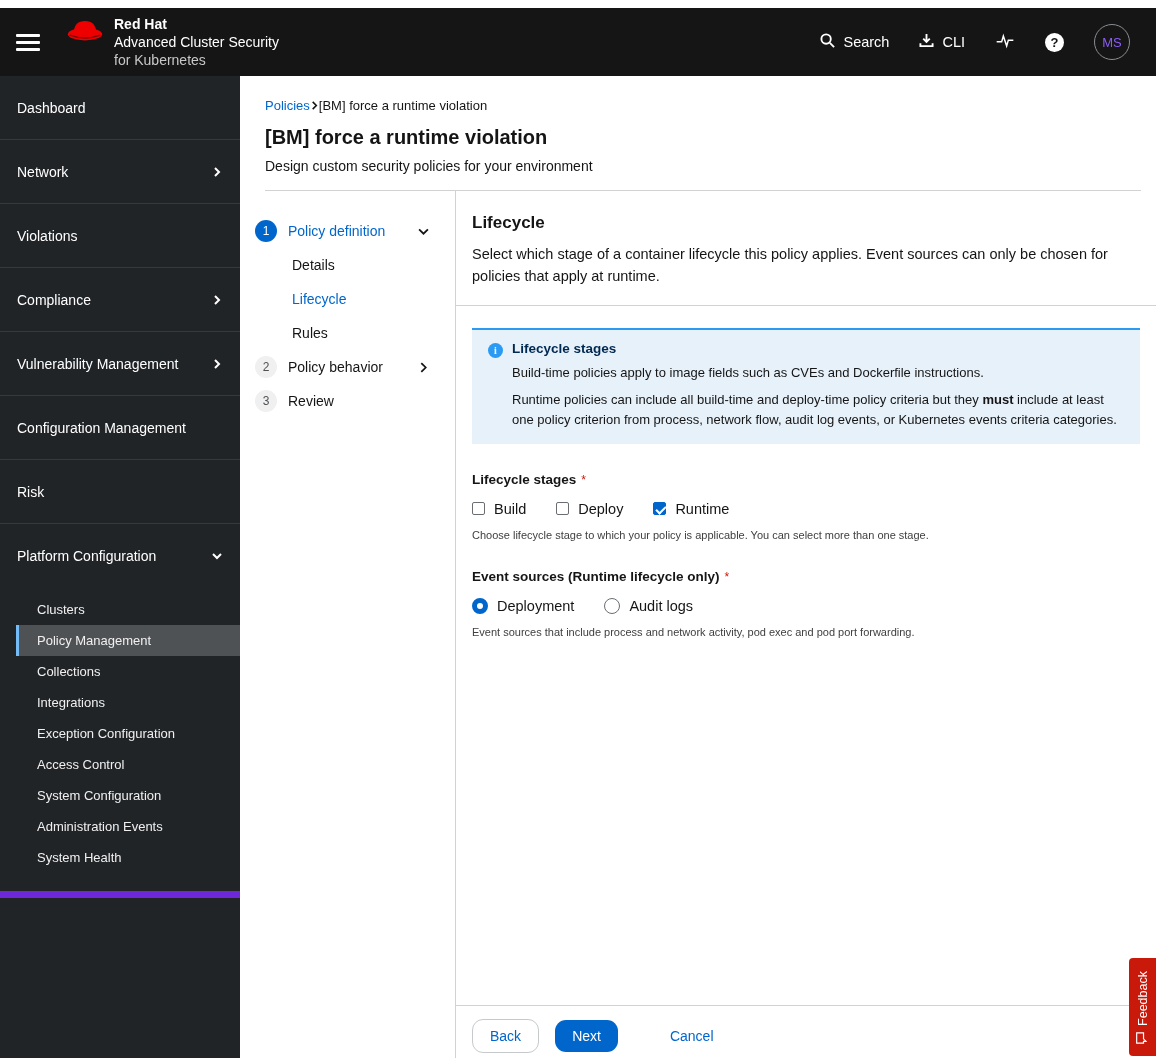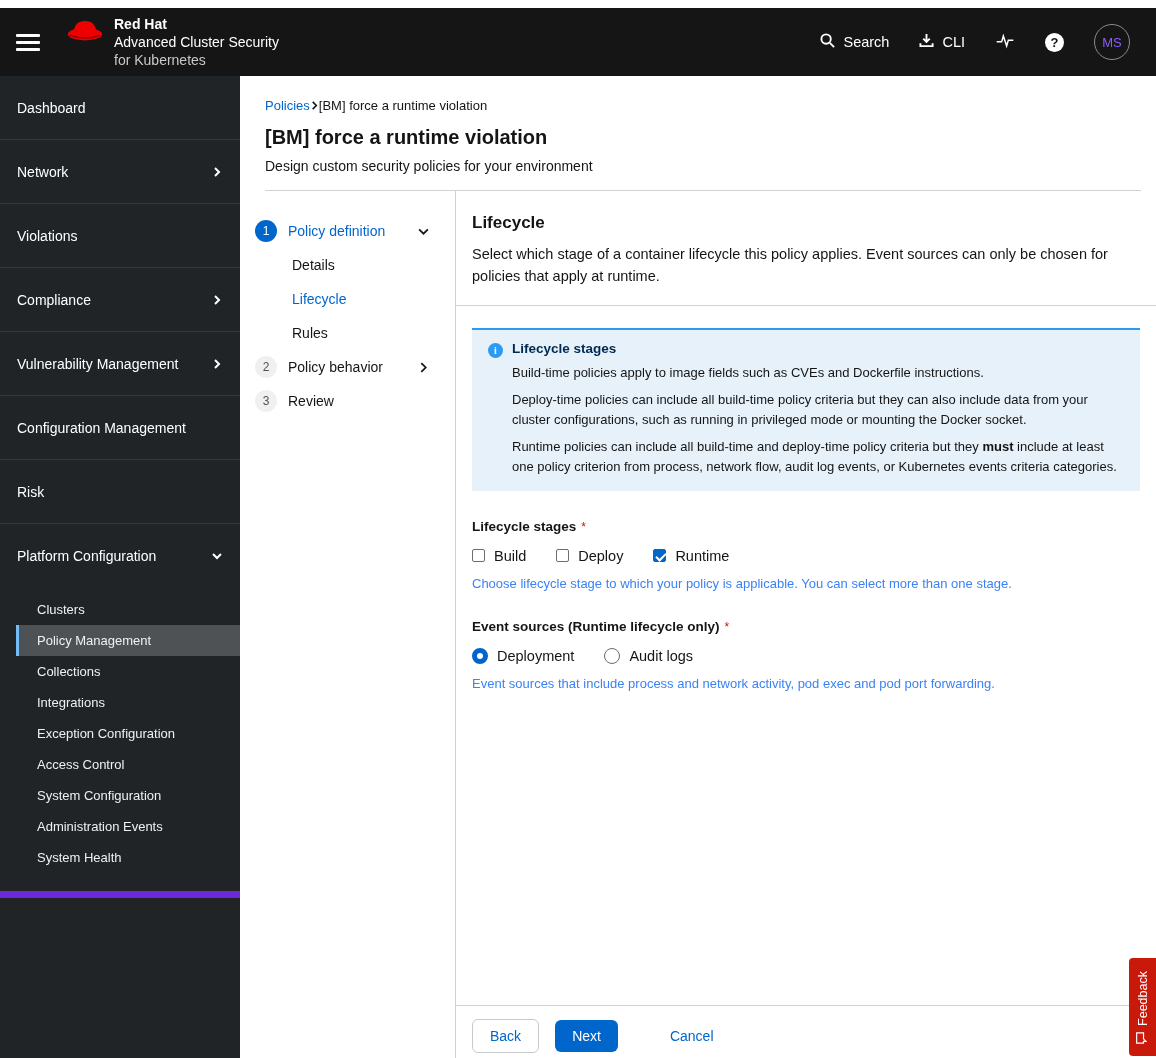--- a/index.html
+++ b/index.html
@@ -68,25 +68,25 @@
   .form-section { margin-top:26px; }
   .form-label { font-size:13.5px; font-weight:bold; }
   .req { color:#c9190b; margin-left:5px; font-size:12px; }
   .options-row { display:flex; align-items:center; gap:30px; margin-top:13px; }
   .opt { display:flex; align-items:center; gap:9px; font-size:14.5px; cursor:pointer; }
   .checkbox { width:13px; height:13px; border:1px solid #6a6e73; border-radius:2px; background:#fff; position:relative; }
   .checkbox.checked { background:#0066cc; border-color:#0066cc; }
   .checkbox.checked::after { content:""; position:absolute; left:3.5px; top:0.5px; width:4px; height:8px; border-right:2px solid #fff; border-bottom:2px solid #fff; transform:rotate(45deg); }
   .radio { width:16px; height:16px; border-radius:50%; border:1px solid #6a6e73; background:#fff; }
   .radio.selected { border:5px solid #0066cc; }
-  .helper { margin-top:12px; font-size:13px; color:#3b82f6; }
+  .helper { margin-top:12px; font-size:11px; color:#404040; }
 
   
   .wiz-footer { margin-top:auto; border-top:1px solid #d2d2d2; padding:13px 16px 13px 16px; display:flex; align-items:center; }
-  .btn { font-size:14px; padding:8px 17px; border-radius:6px; cursor:pointer; border:none; font-family:inherit; }
+  .btn { font-size:14px; padding:8px 17px; border-radius:11px; cursor:pointer; border:none; font-family:inherit; }
   .btn-secondary { background:#fff; color:#0066cc; border:1px solid #c6cacc; }
   .btn-primary { background:#0066cc; color:#fff; margin-left:16px; }
   .btn-link { background:none; color:#0066cc; margin-left:48px; padding:8px 4px; }
 
   
   .feedback-tab { position:absolute; right:0; bottom:10px; width:27px; height:98px; background:#c9190b; border-radius:4px 0 0 4px; display:flex; align-items:center; justify-content:center; cursor:pointer; }
   .feedback-inner { transform:rotate(-90deg); display:flex; align-items:center; gap:6px; color:#fff; font-size:12.5px; white-space:nowrap; }
 
   .chev svg, .crumb-sep svg { display:block; }
 </style>
@@ -287,21 +287,20 @@
             <div class="content-desc">Select which stage of a container lifecycle this policy applies. Event sources can only be chosen for policies that apply at runtime.</div>
           </div>
 
           <div class="content-body">
 
             <div class="alert">
               <span class="info-icon">i</span>
               <div>
                 <div class="alert-title">Lifecycle stages</div>
                 <p>Build-time policies apply to image fields such as CVEs and Dockerfile instructions.</p>
-                <p>Deploy-time policies can include all build-time policy criteria but they can also include data from your cluster configurations, such as running in privileged mode or mounting the Docker socket.</p>
                 <p><span>Runtime policies can include all build-time and deploy-time policy criteria but they </span><strong>must</strong><span> include at least one policy criterion from process, network flow, audit log events, or Kubernetes events criteria categories.</span></p>
               </div>
             </div>
 
             <div class="form-section">
               <div>
                 <span class="form-label">Lifecycle stages</span><span class="req">*</span>
               </div>
               <div class="options-row">
                 <label class="opt">

